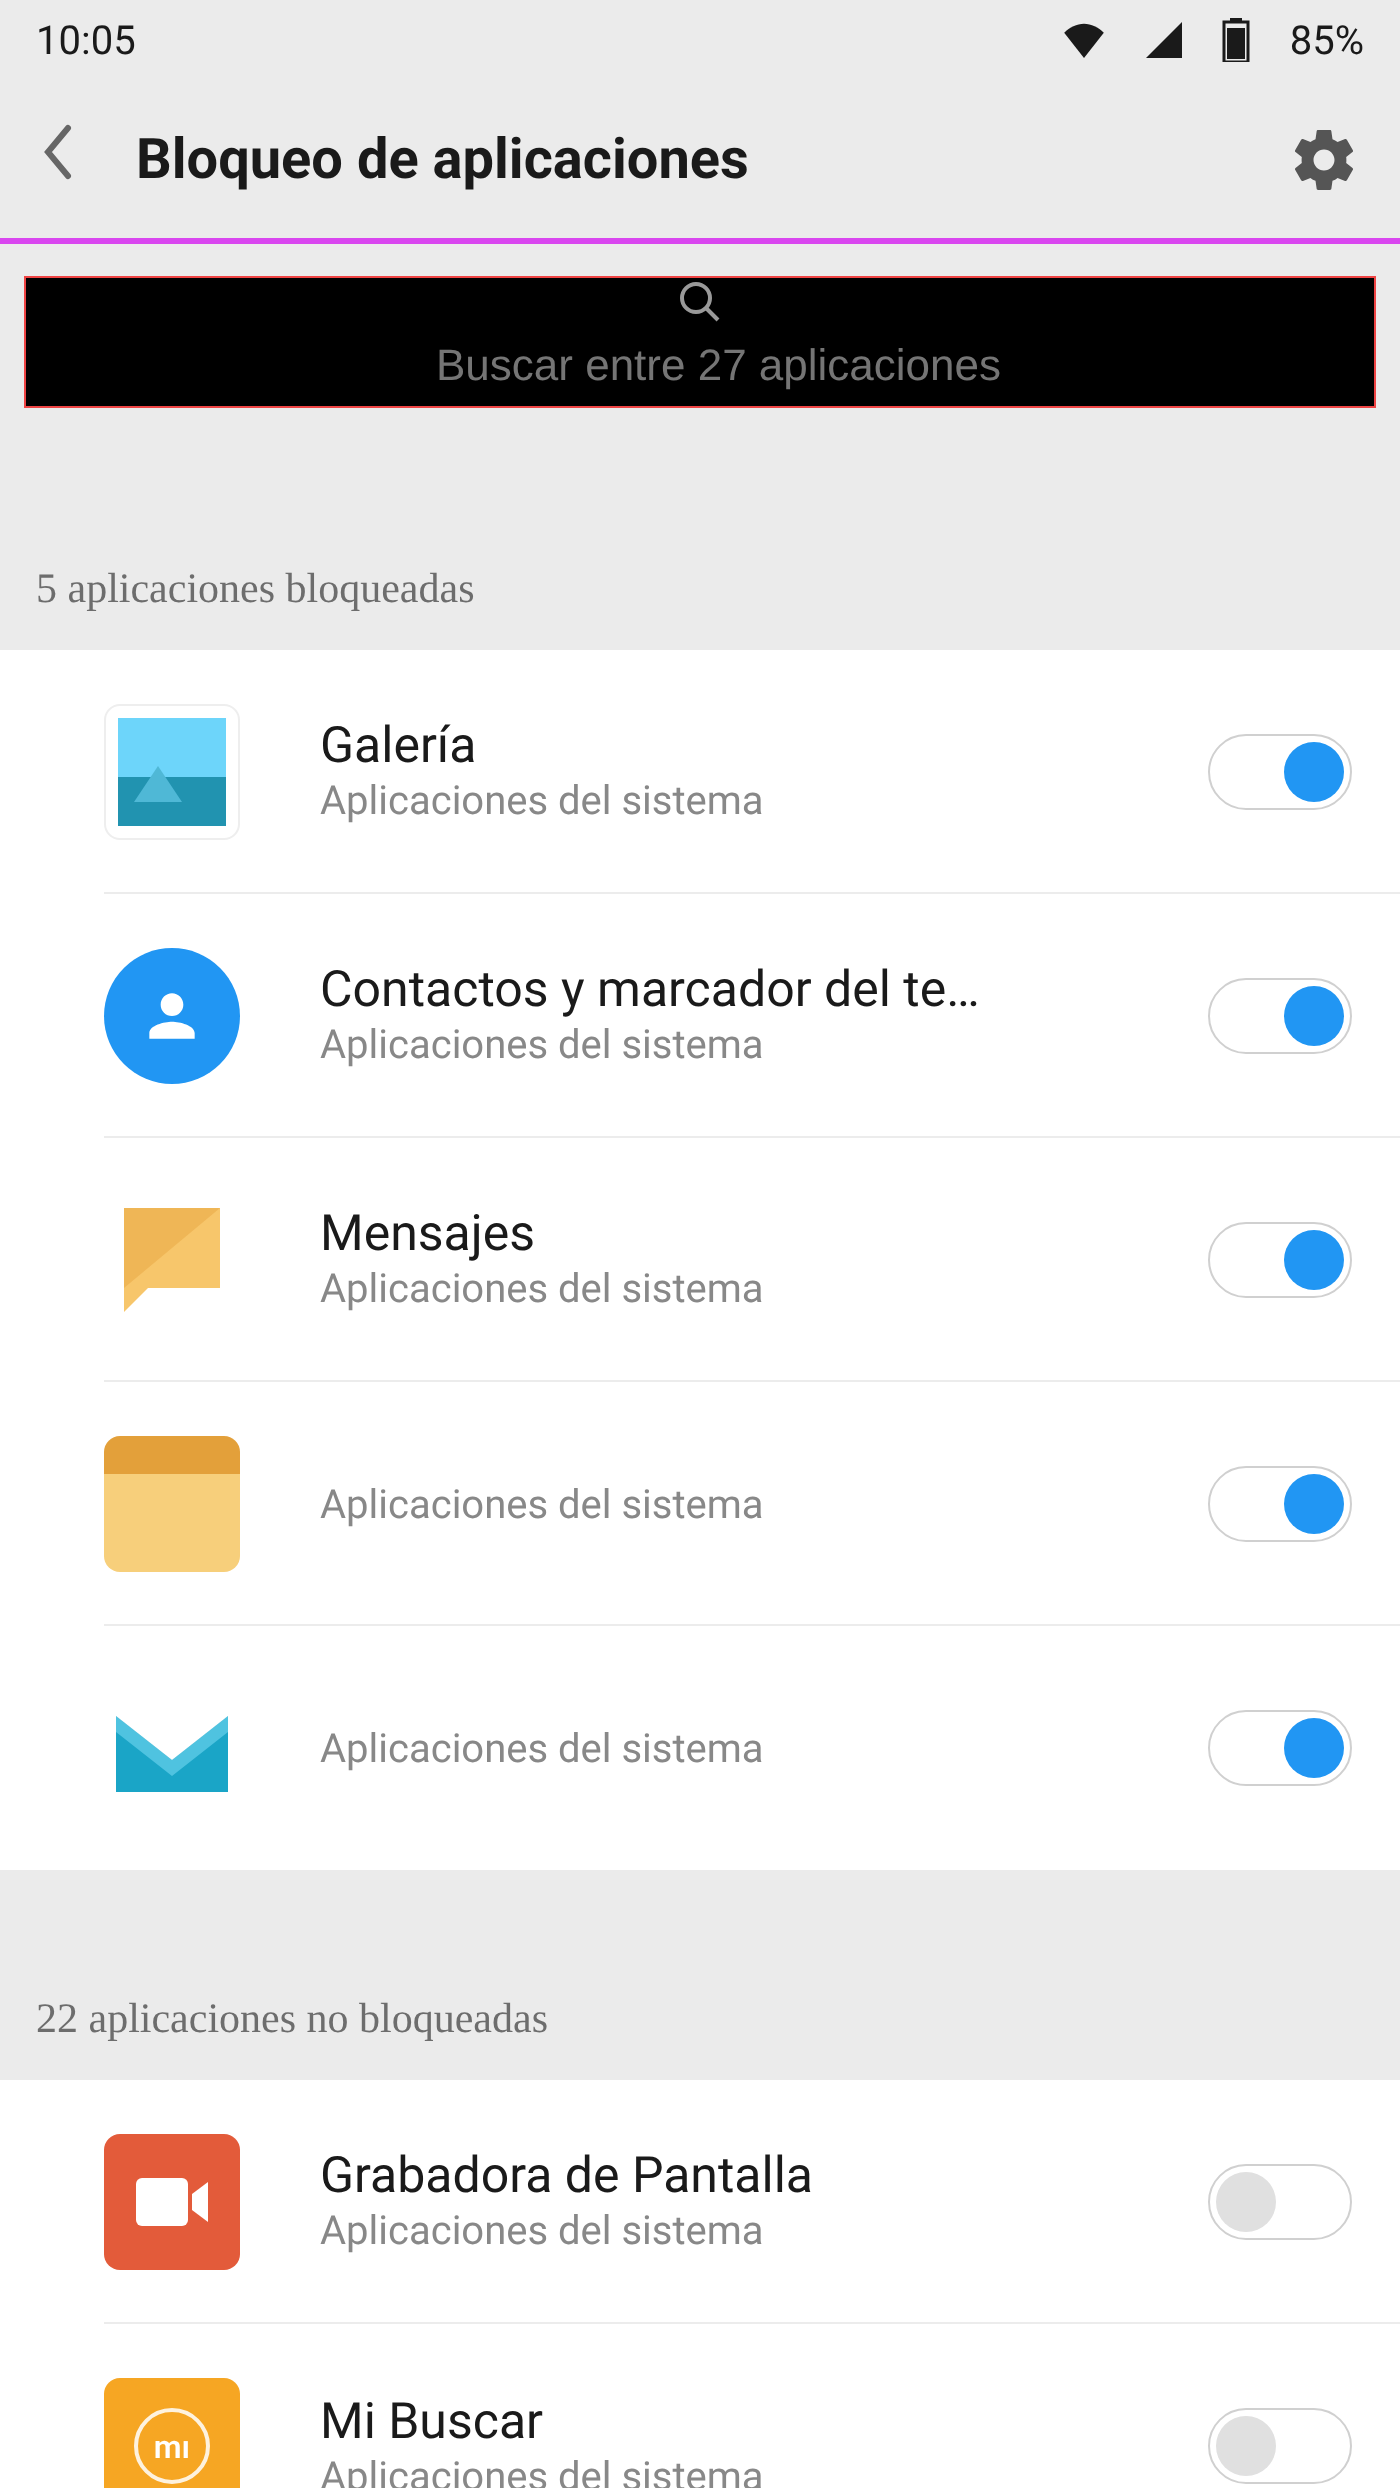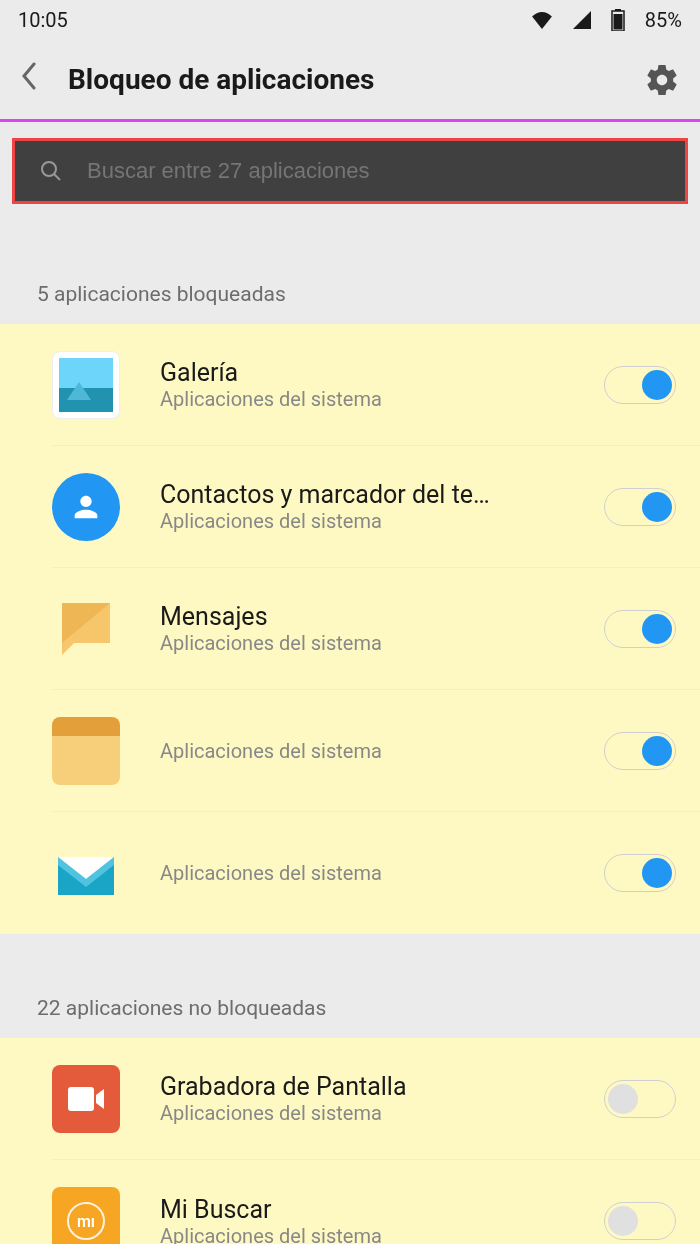--- a/index.html
+++ b/index.html
@@ -27,40 +27,42 @@
   align-items: center;
   padding: 0 20px;
   background: #ebebeb;
   border-bottom: 3px solid #d946ef;
 }
 .back-btn { width: 30px; color: #666; font-size: 28px; }
 .title { flex: 1; font-size: 28px; font-weight: 700; color: #1a1a1a; margin-left: 18px; }
 .gear { width: 36px; height: 36px; color: #555; }
 .search-wrap { padding: 16px 12px; background: #ebebeb; }
 .search-box {
-  background: #404040;
+  background: #000000;
   height: 66px;
   display: flex;
   align-items: center;
   padding: 0 24px;
-  border: 3px solid #ef4444;
+  border: 1px solid #ef4444;
+  flex-direction: column;
 }
 .search-box svg { width: 24px; height: 24px; color: #999; }
 .search-input {
   flex: 1; border: none; outline: none;
   font-size: 22px; color: #999; margin-left: 24px;
   background: transparent;
 }
 .section-header {
-  padding: 62px 37px 18px;
+  padding: 62px 18px 18px;
   font-size: 21px;
   color: #6d6d6d;
   background: #ebebeb;
-}
-.app-list { background: #fef9c3; }
+  font-family: Liberation Serif, serif;
+}
+.app-list { background: #ffffff; }
 .app-row {
   display: flex;
   align-items: center;
   height: 122px;
   padding: 0 24px 0 0;
   margin-left: 52px;
   border-bottom: 1px solid #ececec;
 }
 .app-list .app-row:last-child { border-bottom: none; }
 .app-icon {

